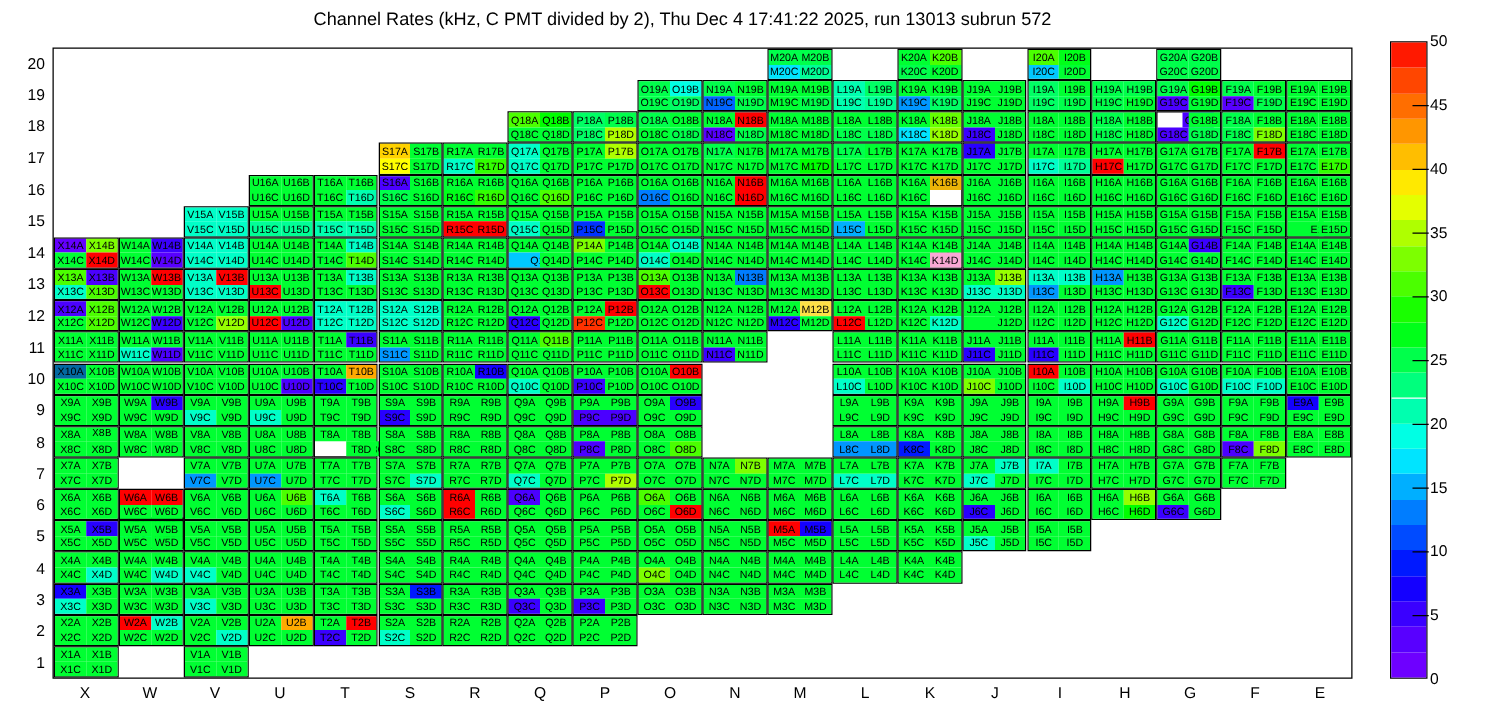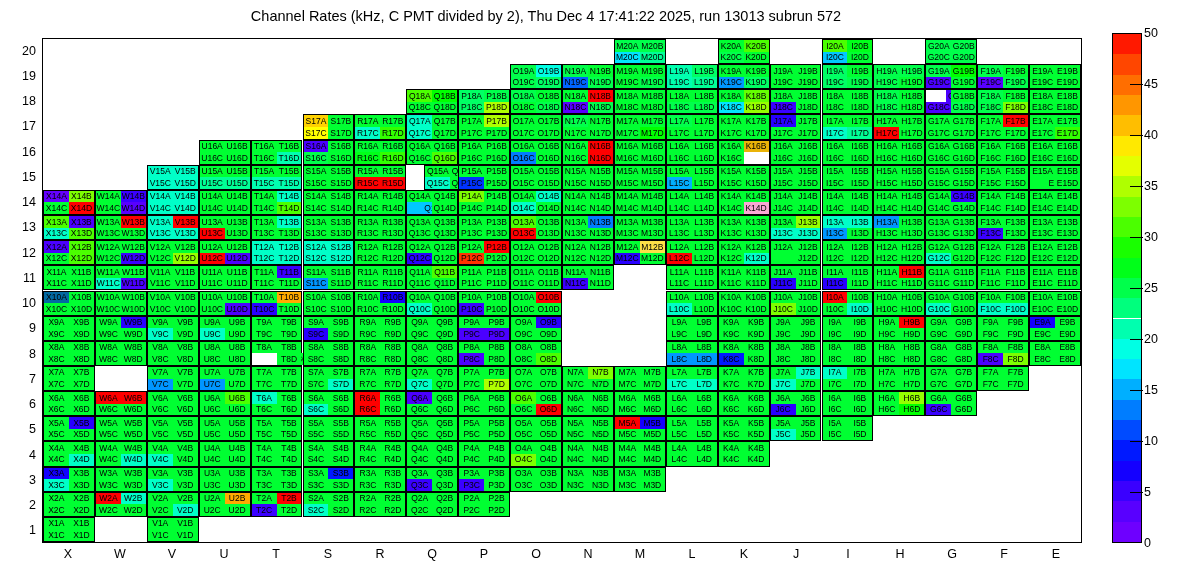--- a/index.html
+++ b/index.html
@@ -429,21 +429,21 @@
         <div class="quad qb" style="background: rgb(0, 255, 50); color: rgb(0, 0, 0);">S15B</div>
         <div class="quad qc" style="background: rgb(0, 255, 50); color: rgb(0, 0, 0);">S15C</div>
         <div class="quad qd" style="background: rgb(0, 255, 50); color: rgb(0, 0, 0);">S15D</div>
       </div>
       <div class="cell" style="left: 30%; top: 25%; width: 5%; height: 5%;">
         <div class="quad qa" style="background: rgb(0, 255, 50); color: rgb(0, 0, 0);">R15A</div>
         <div class="quad qb" style="background: rgb(0, 255, 50); color: rgb(0, 0, 0);">R15B</div>
         <div class="quad qc" style="background: rgb(255, 0, 0); color: rgb(0, 0, 0);">R15C</div>
         <div class="quad qd" style="background: rgb(255, 0, 0); color: rgb(0, 0, 0);">R15D</div>
       </div>
-      <div class="cell" style="left: 35%; top: 25%; width: 5%; height: 5%; margin-left: 18px;">
+      <div class="cell" style="left: 35%; top: 25%; width: 5%; height: 5%;">
         <div class="quad qa" style="background: rgb(0, 255, 50); color: rgb(0, 0, 0);">Q15A</div>
         <div class="quad qb" style="background: rgb(0, 255, 50); color: rgb(0, 0, 0);">Q15B</div>
         <div class="quad qc" style="background: rgb(0, 255, 200); color: rgb(0, 0, 0);">Q15C</div>
         <div class="quad qd" style="background: rgb(0, 255, 50); color: rgb(0, 0, 0);">Q15D</div>
       </div>
       <div class="cell" style="left: 40%; top: 25%; width: 5%; height: 5%;">
         <div class="quad qa" style="background: rgb(0, 255, 50); color: rgb(0, 0, 0);">P15A</div>
         <div class="quad qb" style="background: rgb(0, 255, 50); color: rgb(0, 0, 0);">P15B</div>
         <div class="quad qc" style="background: rgb(0, 50, 255); color: rgb(0, 0, 0);">P15C</div>
         <div class="quad qd" style="background: rgb(0, 255, 50); color: rgb(0, 0, 0);">P15D</div>
@@ -1199,21 +1199,21 @@
         <div class="quad qd" style="background: rgb(0, 255, 50); color: rgb(0, 0, 0);">F9D</div>
       </div>
       <div class="cell" style="left: 95%; top: 55%; width: 5%; height: 5%;">
         <div class="quad qa" style="background: rgb(20, 0, 255); color: rgb(0, 0, 0);">E9A</div>
         <div class="quad qb" style="background: rgb(0, 255, 50); color: rgb(0, 0, 0);">E9B</div>
         <div class="quad qc" style="background: rgb(0, 255, 50); color: rgb(0, 0, 0);">E9C</div>
         <div class="quad qd" style="background: rgb(0, 255, 50); color: rgb(0, 0, 0);">E9D</div>
       </div>
       <div class="cell" style="left: 0%; top: 60%; width: 5%; height: 5%;">
         <div class="quad qa" style="background: rgb(0, 255, 50); color: rgb(0, 0, 0);">X8A</div>
-        <div class="quad qb" style="background: rgb(0, 255, 50); color: rgb(0, 0, 0);">X8B</div>
+        <div class="quad qb" style="background: rgb(0, 255, 50); color: rgb(0, 0, 0); font-family: Liberation Mono, monospace;">X8B</div>
         <div class="quad qc" style="background: rgb(0, 255, 50); color: rgb(0, 0, 0);">X8C</div>
         <div class="quad qd" style="background: rgb(0, 255, 50); color: rgb(0, 0, 0);">X8D</div>
       </div>
       <div class="cell" style="left: 5%; top: 60%; width: 5%; height: 5%;">
         <div class="quad qa" style="background: rgb(0, 255, 50); color: rgb(0, 0, 0);">W8A</div>
         <div class="quad qb" style="background: rgb(0, 255, 50); color: rgb(0, 0, 0);">W8B</div>
         <div class="quad qc" style="background: rgb(0, 255, 50); color: rgb(0, 0, 0);">W8C</div>
         <div class="quad qd" style="background: rgb(0, 255, 50); color: rgb(0, 0, 0);">W8D</div>
       </div>
       <div class="cell" style="left: 10%; top: 60%; width: 5%; height: 5%;">

